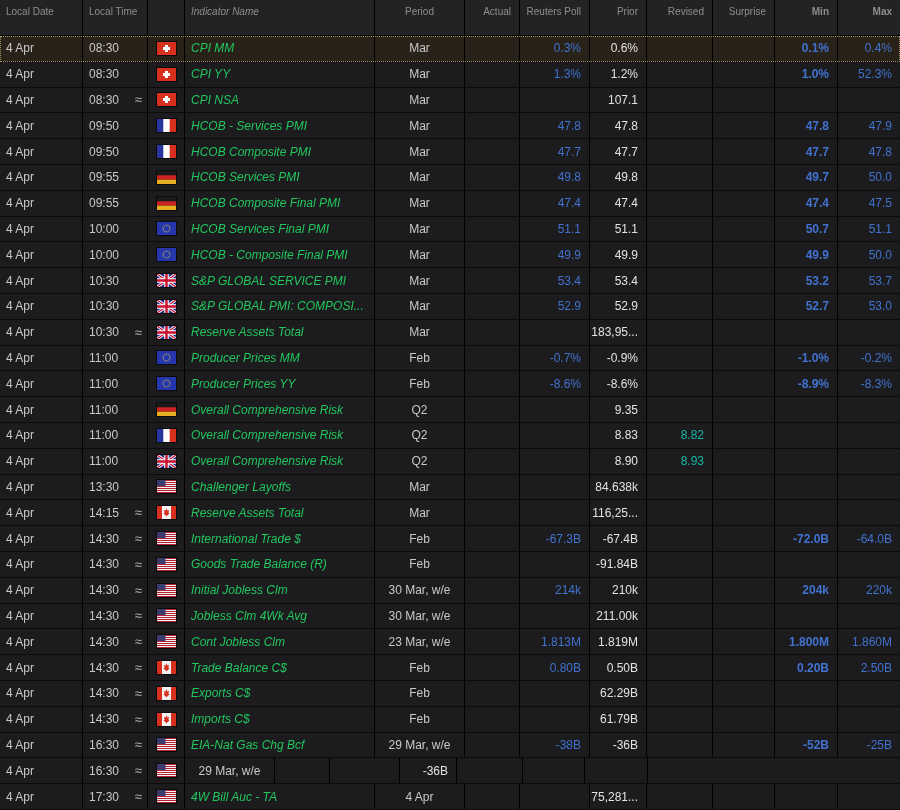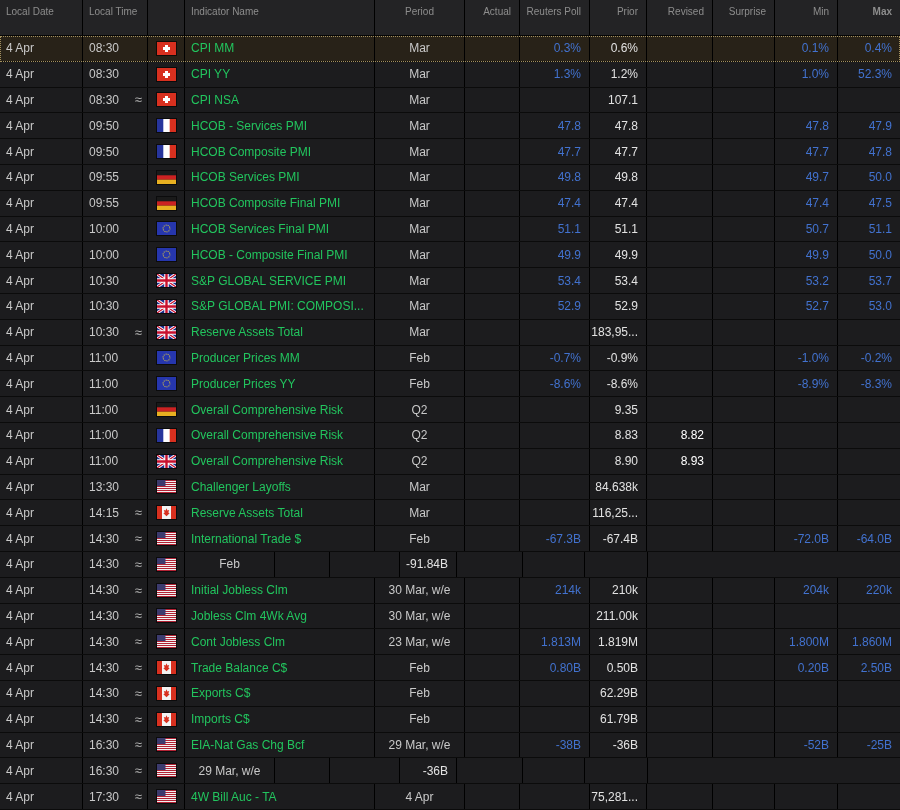--- a/index.html
+++ b/index.html
@@ -19,33 +19,33 @@
   .row.selected{background:#282218;outline:1px dotted #a3905e;outline-offset:-1px;}
   .cell{box-sizing:border-box;font-size:12px;color:#c9c9c9;display:flex;align-items:center;
         border-right:1px solid #000;overflow:hidden;white-space:nowrap;}
   .cell:last-child{border-right:none;}
   .c-left{padding-left:6px;}
   .c-right{justify-content:flex-end;padding-right:8px;}
   .c-center{justify-content:center;}
   .col-date{width:83px;}
   .col-time{width:65px;}
   .col-flag{width:37px;}
-  .col-indicator{width:190px;}
+  .col-indicator{width:190px;font-style:italic;}
   .col-period{width:90px;}
   .col-actual{width:55px;}
   .col-poll{width:70px;}
   .col-prior{width:57px;}
   .col-revised{width:66px;}
   .col-surprise{width:62px;}
-  .col-min{width:63px;}
+  .col-min{width:63px;font-weight:bold;}
   .col-max{width:62px;}
   .indicator-text{color:#22c55e;}
   .val-blue{color:#4272cf;}
   .val-white{color:#e2e2e2;}
-  .val-orange{color:#ffffff;}
+  .val-orange{color:#14b8a6;}
   .time-text{padding-left:0;}
   .approx{margin-left:auto;padding-right:5px;color:#b9b9b9;font-size:13px;}
   .flagbox{display:inline-flex;width:19px;height:13px;box-shadow:0 0 0 1px rgba(0,0,0,.6);}
   .flagbox svg{display:block;}
 </style>
 </head>
 <body>
 
 <div id="calendar">
   <div class="hdr" id="hdr-row">
@@ -584,20 +584,21 @@
                 <rect y="4" width="19" height="1"></rect>
                 <rect y="6" width="19" height="1"></rect>
                 <rect y="8" width="19" height="1"></rect>
                 <rect y="10" width="19" height="1"></rect>
                 <rect y="12" width="19" height="1"></rect>
               </g>
               <rect width="8.5" height="6" fill="#3c3b6e"></rect>
             </svg>
           </span>
         </div>
+        <div class="cell col-indicator c-left indicator-text">Goods Trade Balance (R)</div>
         <div class="cell col-period c-center">Feb</div>
         <div class="cell col-actual c-right "></div>
         <div class="cell col-poll c-right val-blue"></div>
         <div class="cell col-prior c-right val-white">-91.84B</div>
         <div class="cell col-revised c-right val-orange"></div>
         <div class="cell col-surprise c-right "></div>
         <div class="cell col-min c-right val-blue"></div>
         <div class="cell col-max c-right val-blue"></div>
       </div>
       <div class="row">

